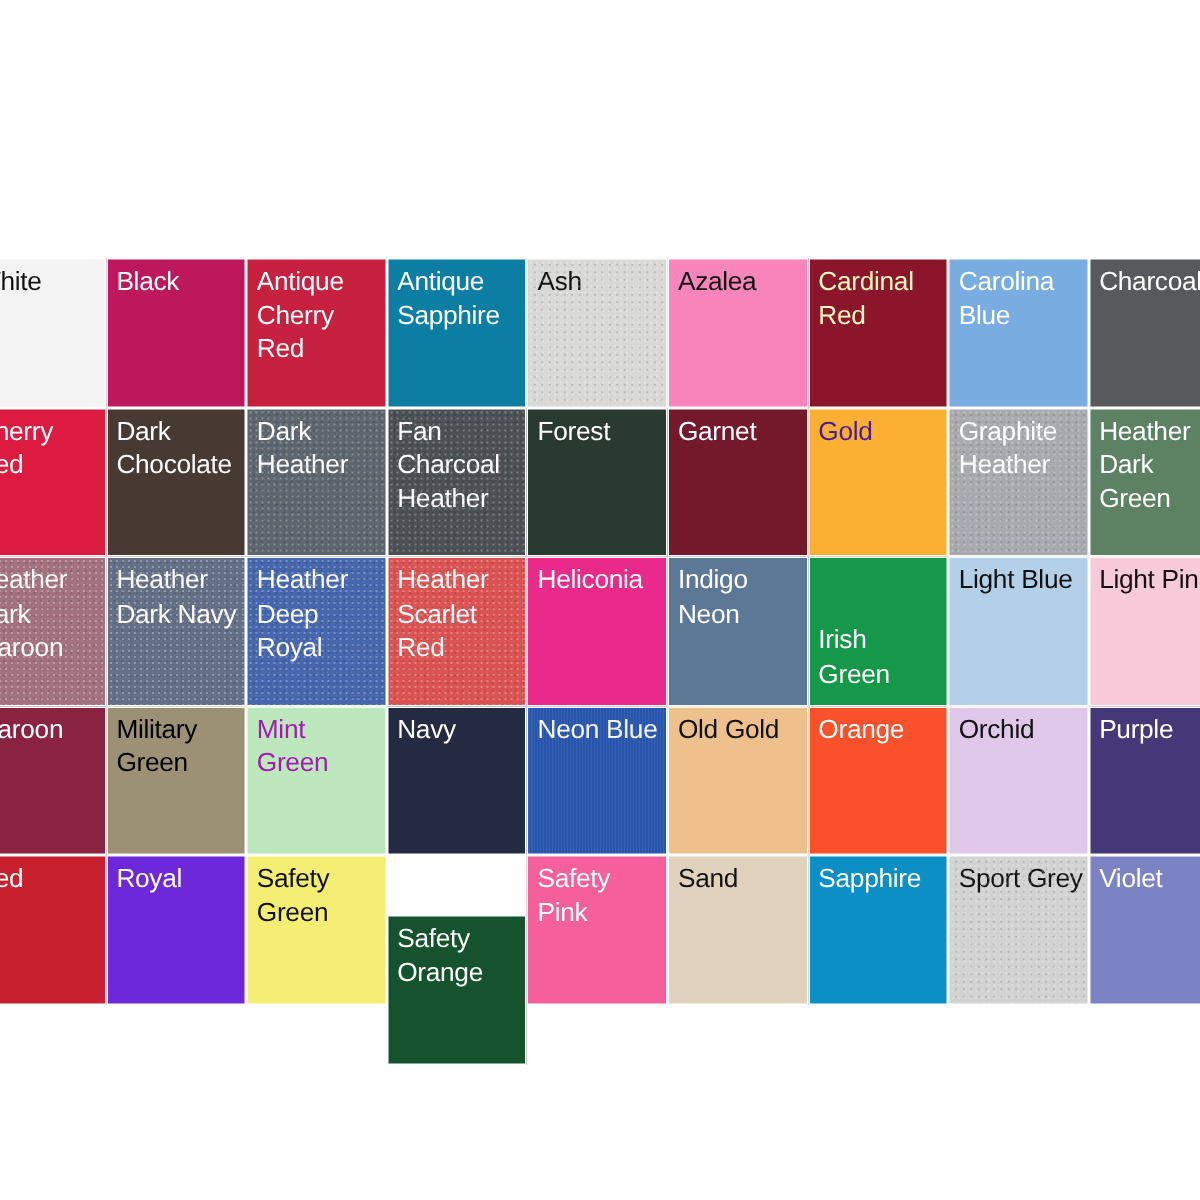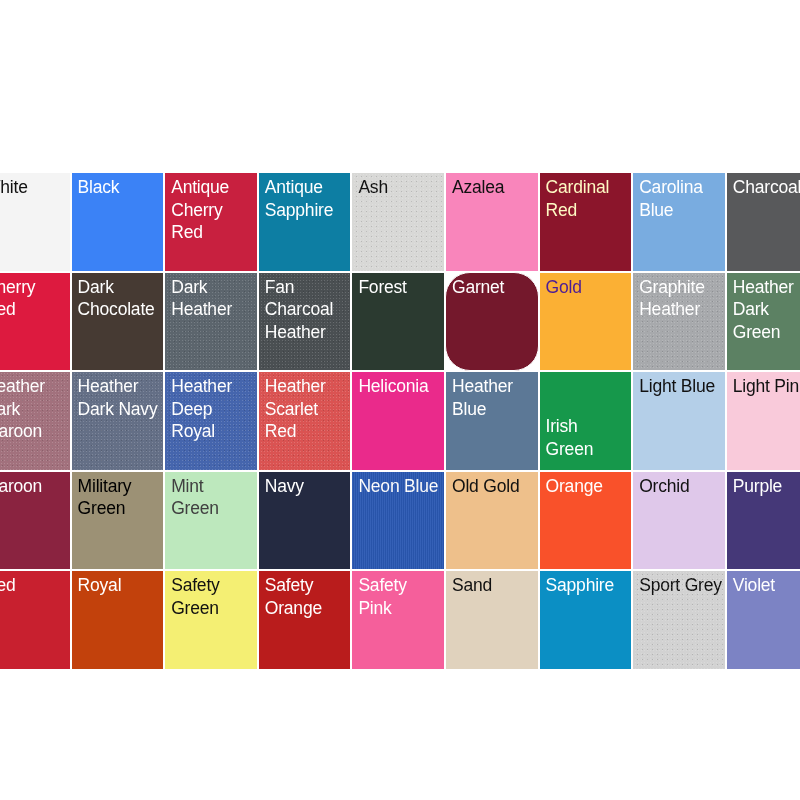--- a/index.html
+++ b/index.html
@@ -80,21 +80,21 @@
   }
 </style>
 </head>
 <body>
 
 <div id="swatch-grid">
     <div class="swatch-row">
       <div class="swatch-cell" style="background: rgb(244, 244, 244); border-color: rgb(255, 255, 255);">
         <div class="swatch-label" style="color: rgb(17, 17, 17);">White</div>
       </div>
-      <div class="swatch-cell" style="background: #3b82f6; border-color: rgb(255, 255, 255);">
+      <div class="swatch-cell" style="background: #be185d; border-color: rgb(255, 255, 255);">
         <div class="swatch-label" style="color: rgb(255, 255, 255);">Black</div>
       </div>
       <div class="swatch-cell" style="background: rgb(200, 32, 63); border-color: rgb(255, 255, 255);">
         <div class="swatch-label" style="color: rgb(255, 255, 255);">Antique Cherry Red</div>
       </div>
       <div class="swatch-cell" style="background: rgb(13, 126, 163); border-color: rgb(255, 255, 255);">
         <div class="swatch-label" style="color: rgb(255, 255, 255);">Antique Sapphire</div>
       </div>
       <div class="swatch-cell heather-tex" style="background: rgb(216, 216, 214); border-color: rgb(255, 255, 255);">
         <div class="swatch-label" style="color: rgb(17, 17, 17);">Ash</div>
@@ -121,21 +121,21 @@
       </div>
       <div class="swatch-cell heather-tex" style="background: rgb(92, 101, 109); border-color: rgb(255, 255, 255);">
         <div class="swatch-label" style="color: rgb(255, 255, 255);">Dark Heather</div>
       </div>
       <div class="swatch-cell heather-tex" style="background: rgb(74, 79, 82); border-color: rgb(255, 255, 255);">
         <div class="swatch-label" style="color: rgb(255, 255, 255);">Fan Charcoal Heather</div>
       </div>
       <div class="swatch-cell" style="background: rgb(43, 58, 48); border-color: rgb(255, 255, 255);">
         <div class="swatch-label" style="color: rgb(255, 255, 255);">Forest</div>
       </div>
-      <div class="swatch-cell" style="background: rgb(116, 24, 44); border-color: rgb(255, 255, 255); border-radius: 25px;">
+      <div class="swatch-cell" style="background: rgb(116, 24, 44); border-color: rgb(255, 255, 255);">
         <div class="swatch-label" style="color: rgb(255, 255, 255);">Garnet</div>
       </div>
       <div class="swatch-cell" style="background: rgb(251, 176, 52); border-color: rgb(255, 255, 255);">
         <div class="swatch-label" style="color: #4c1d95;">Gold</div>
       </div>
       <div class="swatch-cell heather-tex" style="background: rgb(167, 169, 172); border-color: rgb(255, 255, 255);">
         <div class="swatch-label" style="color: rgb(255, 255, 255);">Graphite Heather</div>
       </div>
       <div class="swatch-cell" style="background: rgb(92, 129, 99); border-color: rgb(255, 255, 255);">
         <div class="swatch-label" style="color: rgb(255, 255, 255);">Heather Dark Green</div>
@@ -151,41 +151,41 @@
       <div class="swatch-cell heather-tex" style="background: rgb(69, 101, 173); border-color: rgb(255, 255, 255);">
         <div class="swatch-label" style="color: rgb(255, 255, 255);">Heather Deep Royal</div>
       </div>
       <div class="swatch-cell heather-tex" style="background: rgb(218, 83, 82); border-color: rgb(255, 255, 255);">
         <div class="swatch-label" style="color: rgb(255, 255, 255);">Heather Scarlet Red</div>
       </div>
       <div class="swatch-cell" style="background: rgb(234, 42, 139); border-color: rgb(255, 255, 255);">
         <div class="swatch-label" style="color: rgb(255, 255, 255);">Heliconia</div>
       </div>
       <div class="swatch-cell" style="background: rgb(92, 120, 150); border-color: rgb(255, 255, 255);">
-        <div class="swatch-label" style="color: rgb(255, 255, 255);">Heather Blue</div>
+        <div class="swatch-label" style="color: rgb(255, 255, 255);">Indigo Neon</div>
       </div>
       <div class="swatch-cell" style="background: rgb(22, 152, 75); border-color: rgb(255, 255, 255);">
         <div class="swatch-label" style="color: rgb(255, 255, 255); margin-top: 40px;">Irish Green</div>
       </div>
       <div class="swatch-cell" style="background: rgb(180, 207, 232); border-color: rgb(255, 255, 255);">
         <div class="swatch-label" style="color: rgb(17, 17, 17);">Light Blue</div>
       </div>
       <div class="swatch-cell" style="background: rgb(249, 202, 218); border-color: rgb(255, 255, 255);">
         <div class="swatch-label" style="color: rgb(17, 17, 17);">Light Pink</div>
       </div>
     </div>
     <div class="swatch-row">
       <div class="swatch-cell" style="background: rgb(138, 35, 64); border-color: rgb(255, 255, 255);">
         <div class="swatch-label" style="color: rgb(255, 255, 255);">Maroon</div>
       </div>
       <div class="swatch-cell" style="background: rgb(156, 145, 117); border-color: rgb(255, 255, 255);">
         <div class="swatch-label" style="color: #000000;">Military Green</div>
       </div>
       <div class="swatch-cell" style="background: rgb(189, 232, 189); border-color: rgb(255, 255, 255);">
-        <div class="swatch-label" style="color: #404040;">Mint Green</div>
+        <div class="swatch-label" style="color: #a21caf;">Mint Green</div>
       </div>
       <div class="swatch-cell" style="background: rgb(36, 42, 65); border-color: rgb(255, 255, 255); padding-left: 15px;">
         <div class="swatch-label" style="color: rgb(255, 255, 255);">Navy</div>
       </div>
       <div class="swatch-cell knit-tex" style="background: rgb(42, 88, 179); border-color: rgb(255, 255, 255);">
         <div class="swatch-label" style="color: rgb(255, 255, 255);">Neon Blue</div>
       </div>
       <div class="swatch-cell" style="background: rgb(238, 192, 139); border-color: rgb(255, 255, 255);">
         <div class="swatch-label" style="color: rgb(17, 17, 17);">Old Gold</div>
       </div>
@@ -196,27 +196,27 @@
         <div class="swatch-label" style="color: rgb(17, 17, 17);">Orchid</div>
       </div>
       <div class="swatch-cell" style="background: rgb(69, 56, 120); border-color: rgb(255, 255, 255);">
         <div class="swatch-label" style="color: rgb(255, 255, 255);">Purple</div>
       </div>
     </div>
     <div class="swatch-row">
       <div class="swatch-cell" style="background: rgb(200, 32, 47); border-color: rgb(255, 255, 255);">
         <div class="swatch-label" style="color: rgb(255, 255, 255);">Red</div>
       </div>
-      <div class="swatch-cell" style="background: #c2410c; border-color: rgb(255, 255, 255);">
+      <div class="swatch-cell" style="background: #6d28d9; border-color: rgb(255, 255, 255);">
         <div class="swatch-label" style="color: rgb(255, 255, 255);">Royal</div>
       </div>
       <div class="swatch-cell" style="background: rgb(244, 239, 115); border-color: rgb(255, 255, 255);">
         <div class="swatch-label" style="color: rgb(17, 17, 17);">Safety Green</div>
       </div>
-      <div class="swatch-cell" style="background: #b91c1c; border-color: rgb(255, 255, 255);">
+      <div class="swatch-cell" style="background: #14532d; border-color: rgb(255, 255, 255); margin-top: 40px;">
         <div class="swatch-label" style="color: rgb(255, 255, 255);">Safety Orange</div>
       </div>
       <div class="swatch-cell" style="background: rgb(245, 95, 155); border-color: rgb(255, 255, 255);">
         <div class="swatch-label" style="color: rgb(255, 255, 255);">Safety Pink</div>
       </div>
       <div class="swatch-cell" style="background: rgb(224, 210, 189); border-color: rgb(255, 255, 255);">
         <div class="swatch-label" style="color: rgb(17, 17, 17);">Sand</div>
       </div>
       <div class="swatch-cell" style="background: rgb(11, 143, 196); border-color: rgb(255, 255, 255);">
         <div class="swatch-label" style="color: rgb(255, 255, 255);">Sapphire</div>

